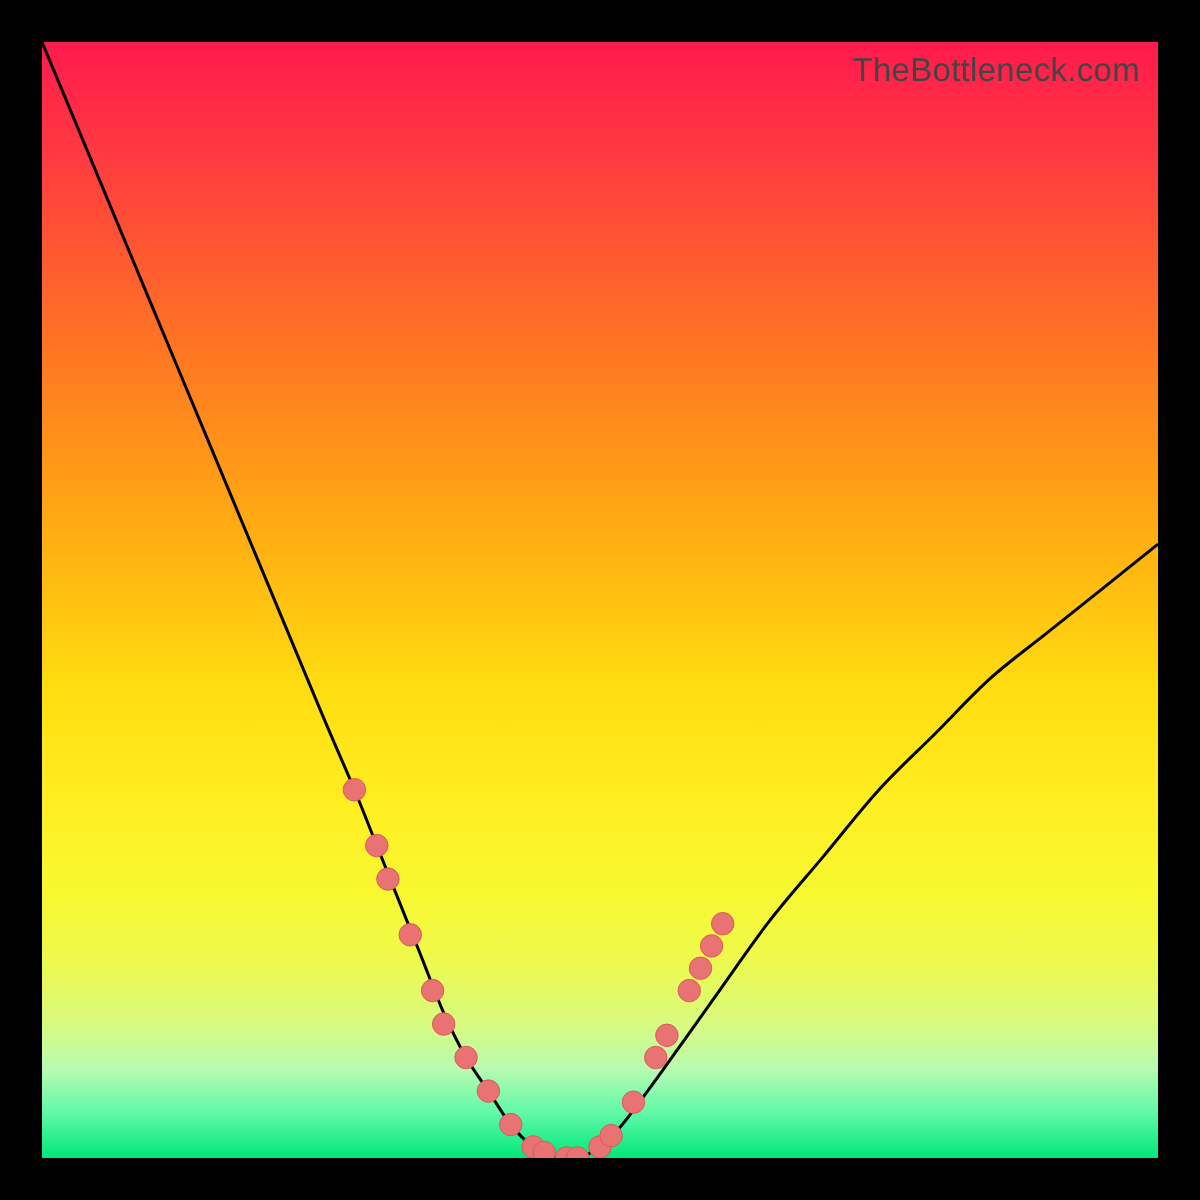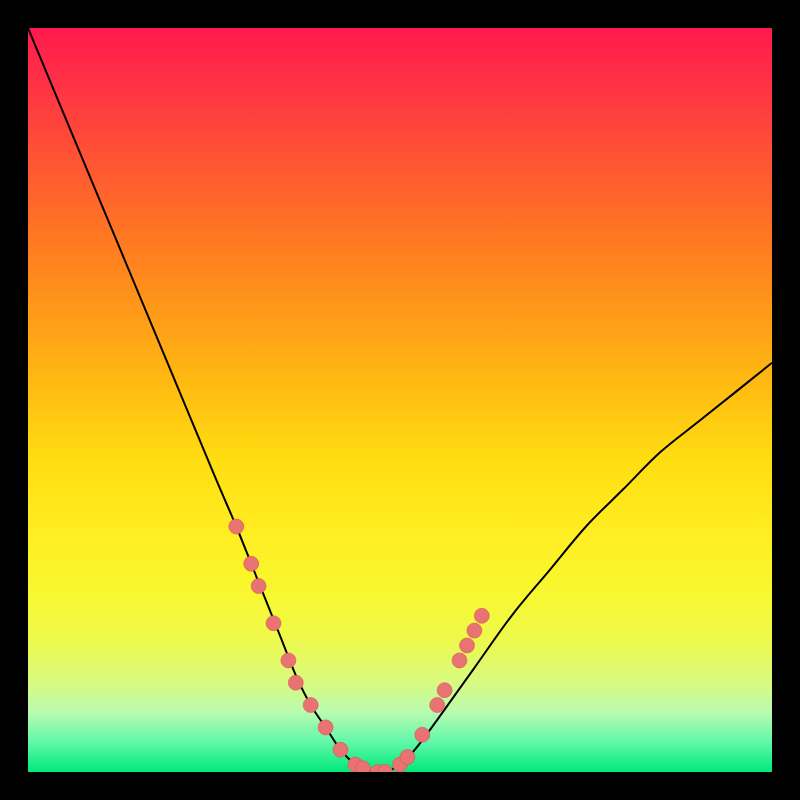--- a/index.html
+++ b/index.html
@@ -68,20 +68,21 @@
     fill: #e97272;
     stroke: #d85555;
     stroke-width: 0.6;
   }
 </style>
 </head>
 <body>
 
 <div class="frame">
   <div class="plot">
+    <div class="watermark">TheBottleneck.com</div>
     <svg class="curve" viewBox="0 0 744 744" preserveAspectRatio="none">
       <path id="curve-path" d="M0.0,0.0 C6.2,14.9 24.8,59.5 37.2,89.3 C49.6,119.0 62.0,148.8 74.4,178.6 C86.8,208.3 99.2,238.1 111.6,267.8 C124.0,297.6 136.4,327.4 148.8,357.1 C161.2,386.9 176.1,422.8 186.0,446.4 C195.9,470.0 202.1,483.6 208.3,498.5 C214.5,513.4 218.2,523.3 223.2,535.7 C228.2,548.1 233.1,560.5 238.1,572.9 C243.0,585.3 248.0,597.7 253.0,610.1 C257.9,622.5 262.9,636.1 267.8,647.3 C272.8,658.4 277.8,668.4 282.7,677.0 C287.7,685.7 292.6,691.9 297.6,699.4 C302.6,706.8 307.5,715.5 312.5,721.7 C317.4,727.9 322.4,732.8 327.4,736.6 C332.3,740.3 337.3,742.8 342.2,744.0 C347.2,745.2 352.2,745.2 357.1,744.0 C362.1,742.8 367.0,740.3 372.0,736.6 C377.0,732.8 380.7,729.1 386.9,721.7 C393.1,714.2 399.3,705.6 409.2,691.9 C419.1,678.3 434.0,657.2 446.4,639.8 C458.8,622.5 471.2,603.9 483.6,587.8 C496.0,571.6 508.4,558.0 520.8,543.1 C533.2,528.2 545.6,512.1 558.0,498.5 C570.4,484.8 582.8,473.7 595.2,461.3 C607.6,448.9 620.0,435.2 632.4,424.1 C644.8,412.9 657.2,404.2 669.6,394.3 C682.0,384.4 694.4,374.5 706.8,364.6 C719.2,354.6 737.8,339.8 744.0,334.8" stroke="#000000"></path>
       <g class="dots" id="dots-group">
           <circle cx="208.3" cy="498.5" r="7.5"></circle>
           <circle cx="223.2" cy="535.7" r="7.5"></circle>
           <circle cx="230.6" cy="558.0" r="7.5"></circle>
           <circle cx="245.5" cy="595.2" r="7.5"></circle>
           <circle cx="260.4" cy="632.4" r="7.5"></circle>
           <circle cx="267.8" cy="654.7" r="7.5"></circle>
           <circle cx="282.7" cy="677.0" r="7.5"></circle>

